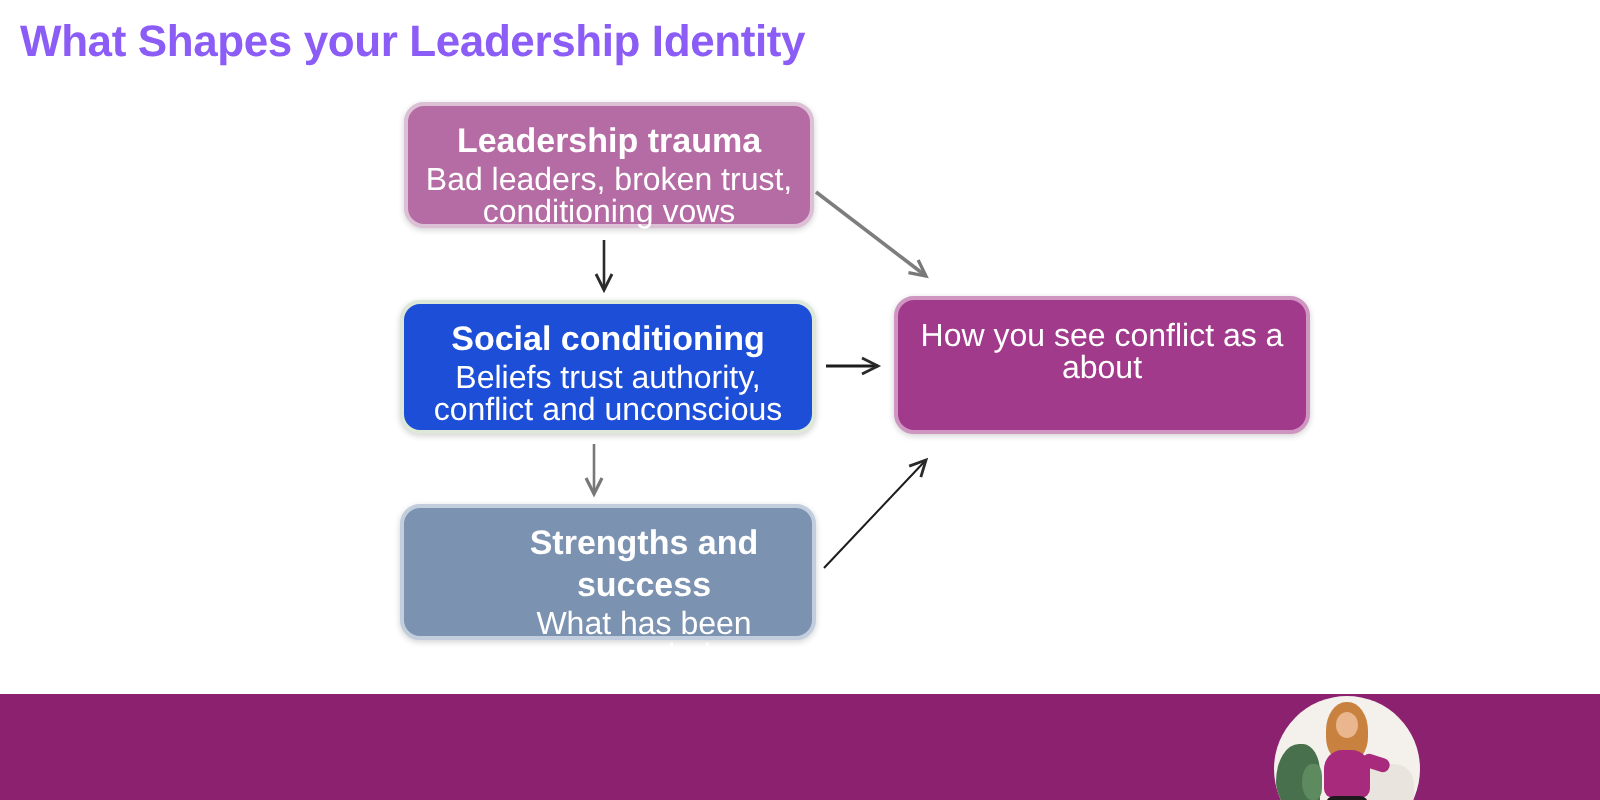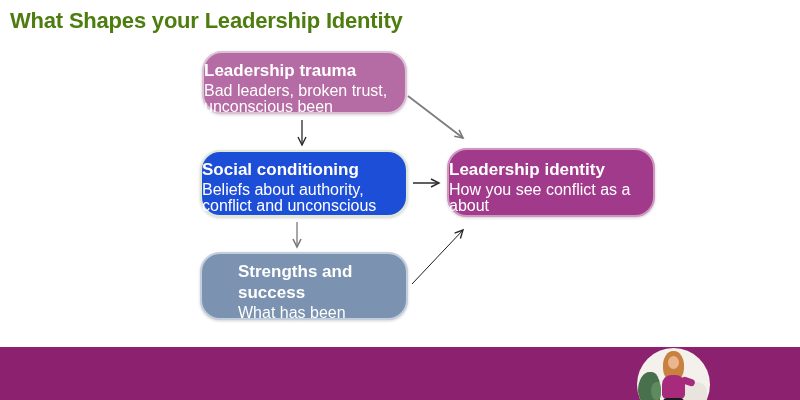--- a/index.html
+++ b/index.html
@@ -6,28 +6,28 @@
   html, body { width: 800px; height: 400px; }
   body {
     position: relative;
     width: 800px; height: 400px;
     background: #ffffff;
     overflow: hidden;
     font-family: "Liberation Sans", "DejaVu Sans", sans-serif;
   }
   .page-title {
     position: absolute; left: 10px; top: 8px;
-    font-size: 22px; font-weight: bold; color: #4d7c0f;
+    font-size: 22px; font-weight: bold; color: #8b5cf6;
     letter-spacing: -0.2px;
   }
   .dbox {
     position: absolute;
-    border-radius: 20px;
+    border-radius: 10px;
     color: #ffffff;
-    text-align: left;
+    text-align: center;
     padding-top: 7px;
     box-shadow: 0 1px 3px rgba(0,0,0,.18);
   }
   .dbox .btitle { font-size: 17px; font-weight: bold; line-height: 21px; }
   .dbox .bsub  { font-size: 16px; line-height: 16px; margin-top: 2px; }
   .box-trauma    { left: 202px; top:  51px; width: 205px; height: 63px;
                    background: #b56ba3; border: 2px solid #dcc0d5; }
   .box-social    { left: 200px; top: 150px; width: 208px; height: 67px;
                    background: #1d4ed8; border: 2px solid #dde8d9; }
   .box-strengths { left: 200px; top: 252px; width: 208px; height: 68px;
@@ -76,35 +76,34 @@
     background: #1d1a1c; border-radius: 4px 4px 0 0;
   }
 </style>
 </head>
 <body>
 
 <div class="page-title">What Shapes your Leadership Identity</div>
 
 <div class="dbox box-trauma">
   <div class="btitle">Leadership trauma</div>
-  <div class="bsub"><span>Bad leaders, broken trust,</span><br><span>unconscious been</span></div>
+  <div class="bsub"><span>Bad leaders, broken trust,</span><br><span>conditioning vows</span></div>
 </div>
 
 <div class="dbox box-social">
   <div class="btitle">Social conditioning</div>
-  <div class="bsub"><span>Beliefs about authority,</span><br><span>conflict and unconscious</span></div>
+  <div class="bsub"><span>Beliefs trust authority,</span><br><span>conflict and unconscious</span></div>
 </div>
 
 <div class="dbox box-strengths">
   <div class="btitle">Strengths and success</div>
   <div class="bsub"><span>What has been rewarded</span><br><span>and about has worked</span></div>
 </div>
 
 <div class="dbox box-identity">
-  <div class="btitle">Leadership identity</div>
   <div class="bsub"><span>How you see conflict as a</span><br><span>about</span></div>
 </div>
 
 <svg class="arrow-layer" viewBox="0 0 800 400" xmlns="http://www.w3.org/2000/svg">
   <defs>
     <marker id="ah-k" markerUnits="userSpaceOnUse" markerWidth="14" markerHeight="12" refX="10" refY="6" orient="auto">
       <polyline points="2,2 10,6 2,10" fill="none" stroke="#2a2a2a" stroke-width="1.4"></polyline>
     </marker>
     <marker id="ah-g" markerUnits="userSpaceOnUse" markerWidth="14" markerHeight="12" refX="10" refY="6" orient="auto">
       <polyline points="2,2 10,6 2,10" fill="none" stroke="#787878" stroke-width="1.6"></polyline>

